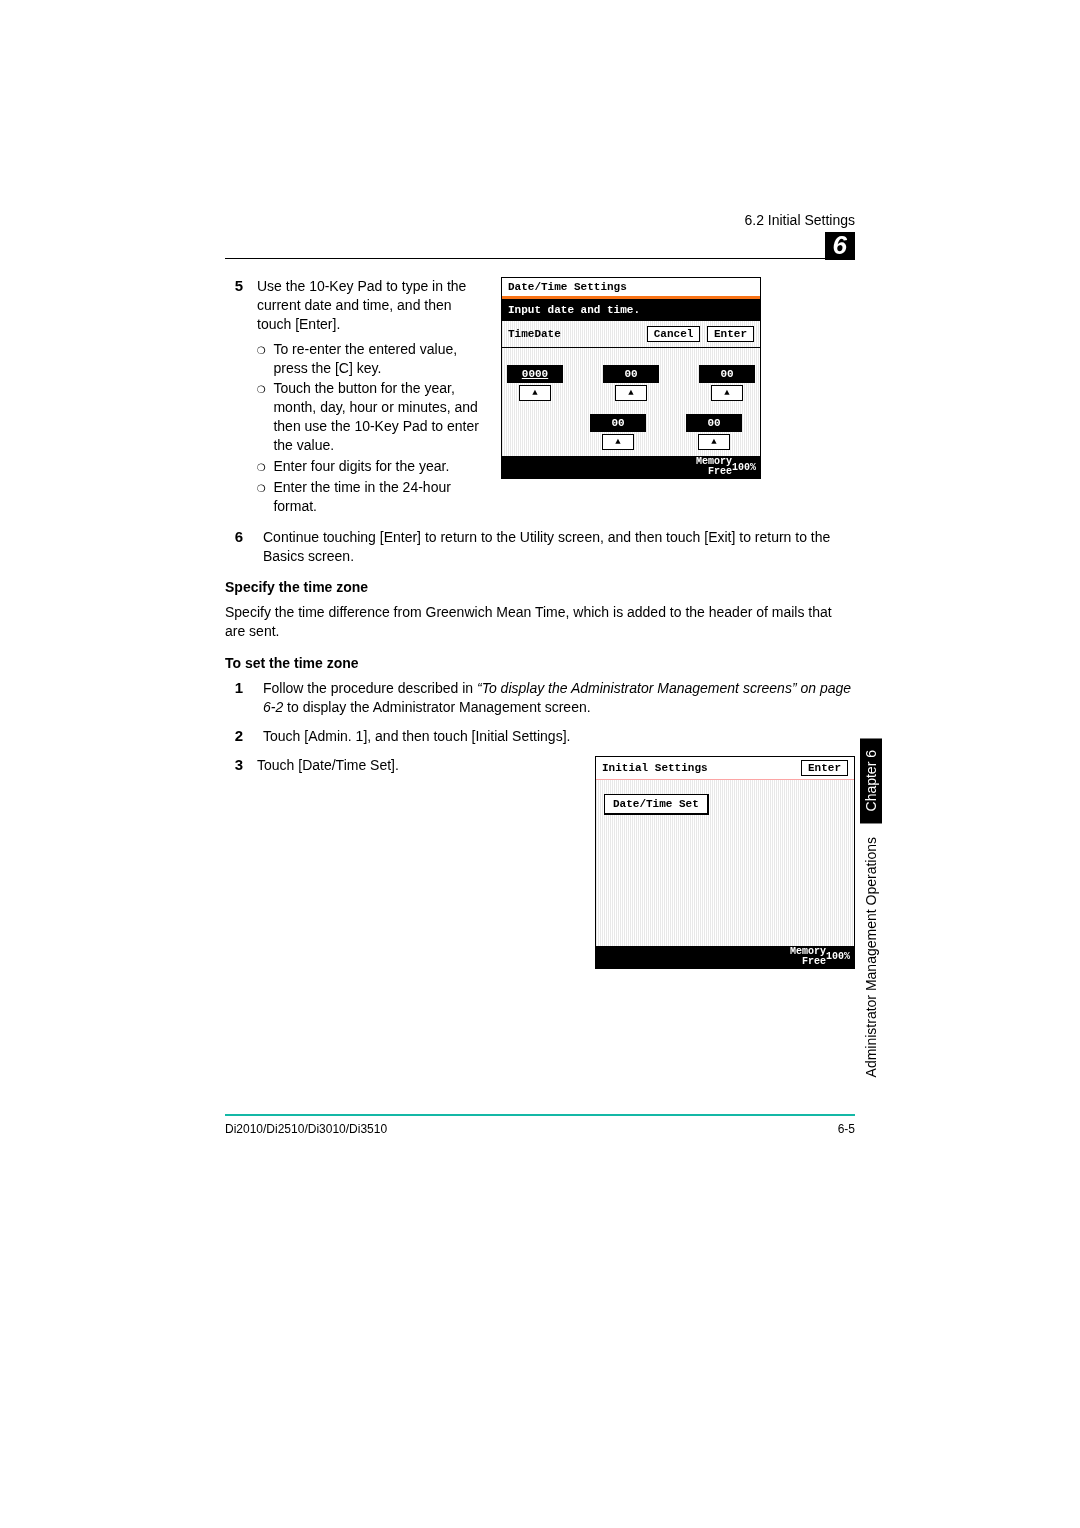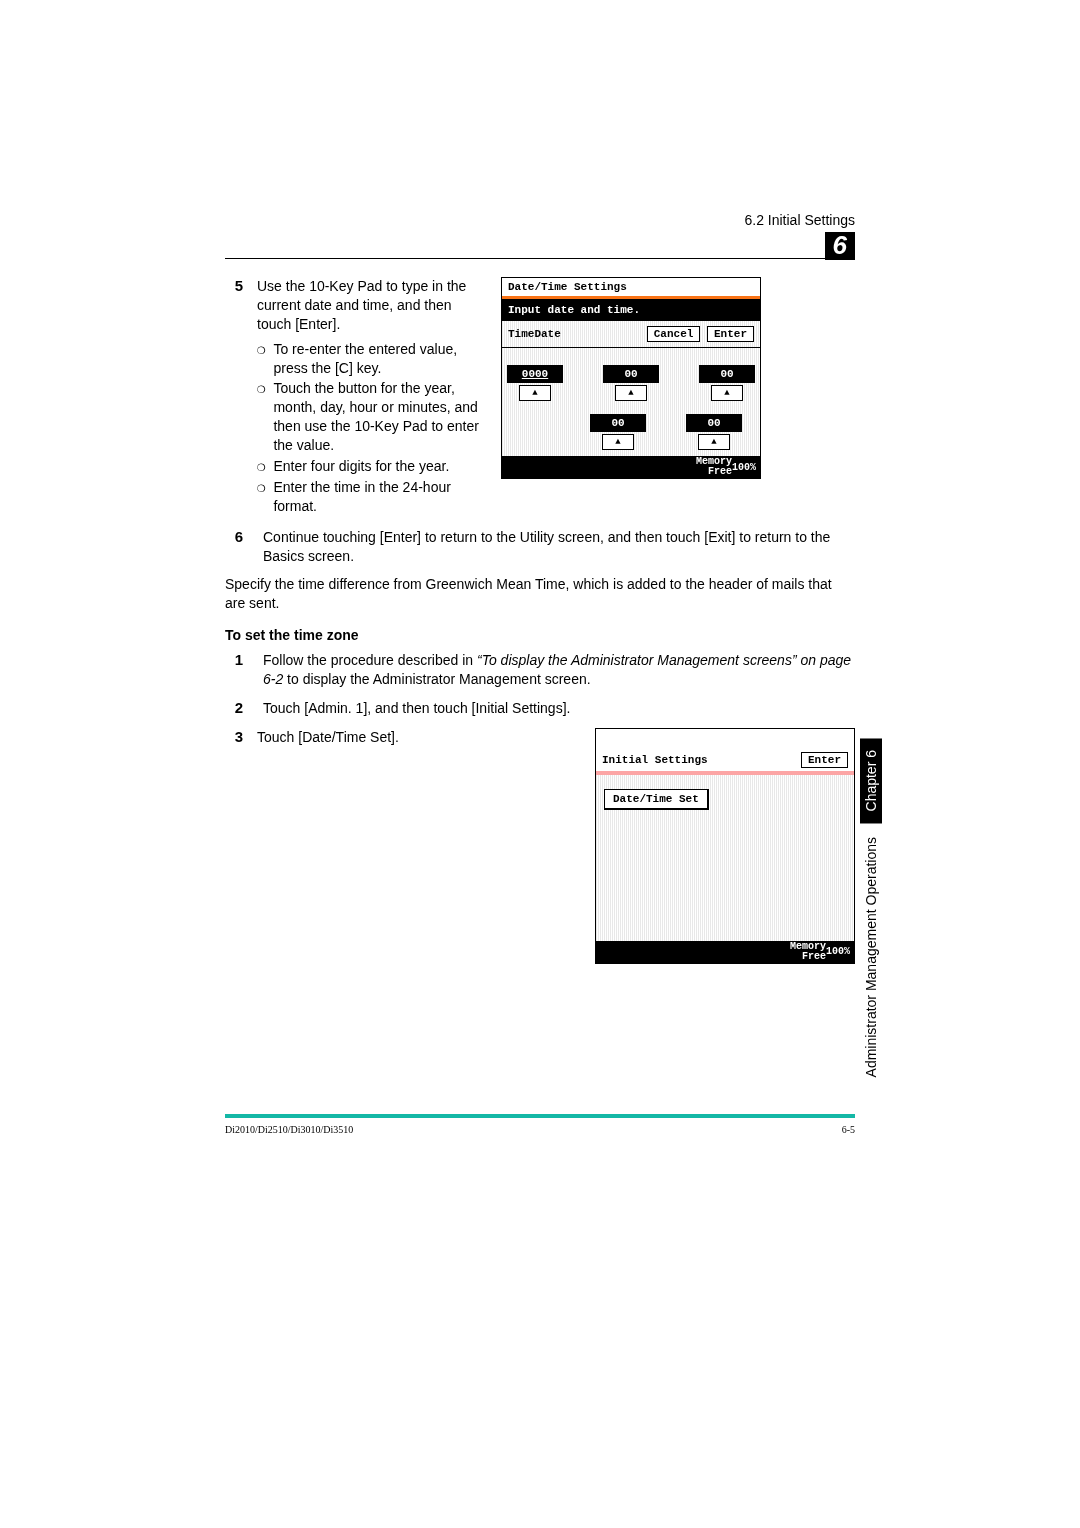--- a/index.html
+++ b/index.html
@@ -174,23 +174,22 @@
     font-family: "Courier New", monospace;
     font-size: 11px;
     font-weight: bold;
     margin-left: auto;
   }
   .scr2-title {
     display: flex;
     justify-content: space-between;
     align-items: center;
     padding: 3px 6px;
-    border-bottom: 4px solid #fca5a5;
-    background: #fff;
-    margin-top: 20px;
+    border-bottom: 1px solid #fca5a5;
+    background: #fff;
   }
   .scr2-body {
     height: 138px;
     padding: 14px 8px;
     background: repeating-linear-gradient(90deg, #e8e8e8 0 1px, #fff 1px 2px);
   }
   .raised-btn {
     border: 1px solid #000;
     border-right: 2px solid #000;
     border-bottom: 2px solid #000;
@@ -222,26 +221,25 @@
     transform: rotate(180deg);
     font-size: 14px;
   }
 
   
   .page-footer {
     position: absolute;
     left: 225px;
     right: 225px;
     top: 1114px;
-    border-top: 4px solid #14b8a6;
+    border-top: 2px solid #14b8a6;
     display: flex;
     justify-content: space-between;
     padding-top: 6px;
-    font-size: 10px;
-    font-family: Liberation Serif, serif;
+    font-size: 12px;
   }
   .mem-label { font-size: 10px; line-height: 1; display:inline-block; vertical-align: middle; font-family: Liberation Mono, monospace;}
   .mem-val { font-size: 10px; display:inline-block; vertical-align: middle;}
 </style>
 </head>
 <body>
 
 <div class="page">
 
   <div class="header-row">
@@ -315,20 +313,21 @@
         </div>
       </div>
     </div>
   </div>
 
   <div class="content-row">
     <div class="step-num">6</div>
     <div class="step-text">Continue touching [Enter] to return to the Utility screen, and then touch [Exit] to return to the Basics screen.</div>
   </div>
 
+  <div class="bold-head">Specify the time zone</div>
   <div class="paragraph">Specify the time difference from Greenwich Mean Time, which is added to the header of mails that are sent.</div>
 
   <div class="bold-head">To set the time zone</div>
 
   <div class="content-row">
     <div class="step-num">1</div>
     <div class="step-text">
       <span>Follow the procedure described in </span><span class="italic">“To display the Administrator Management screens” on page 6-2</span><span> to display the Administrator Management screen.</span>
     </div>
   </div>

